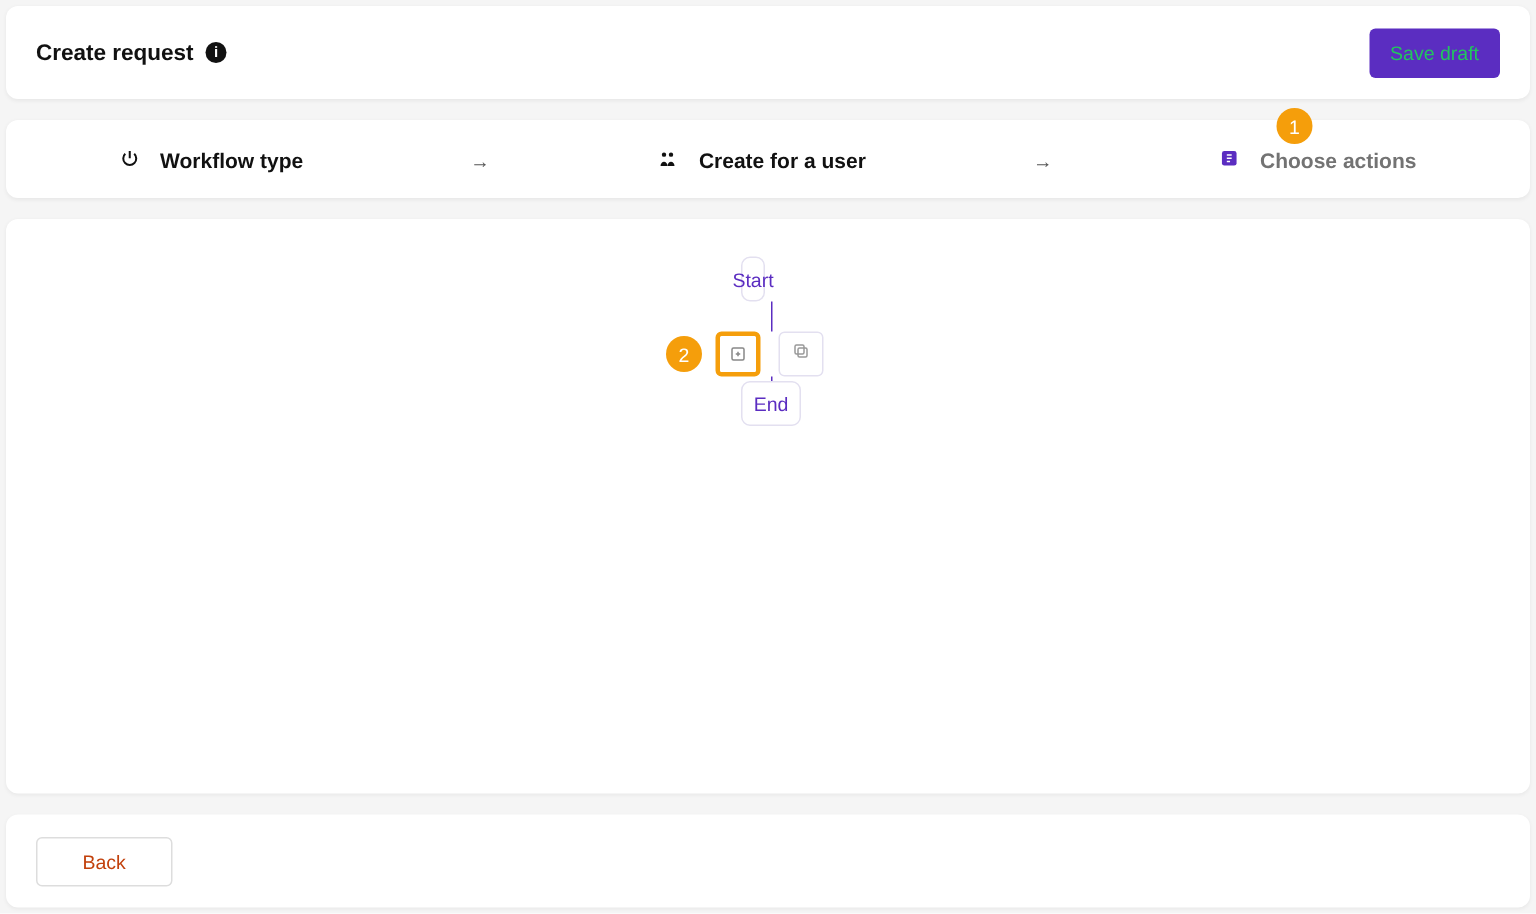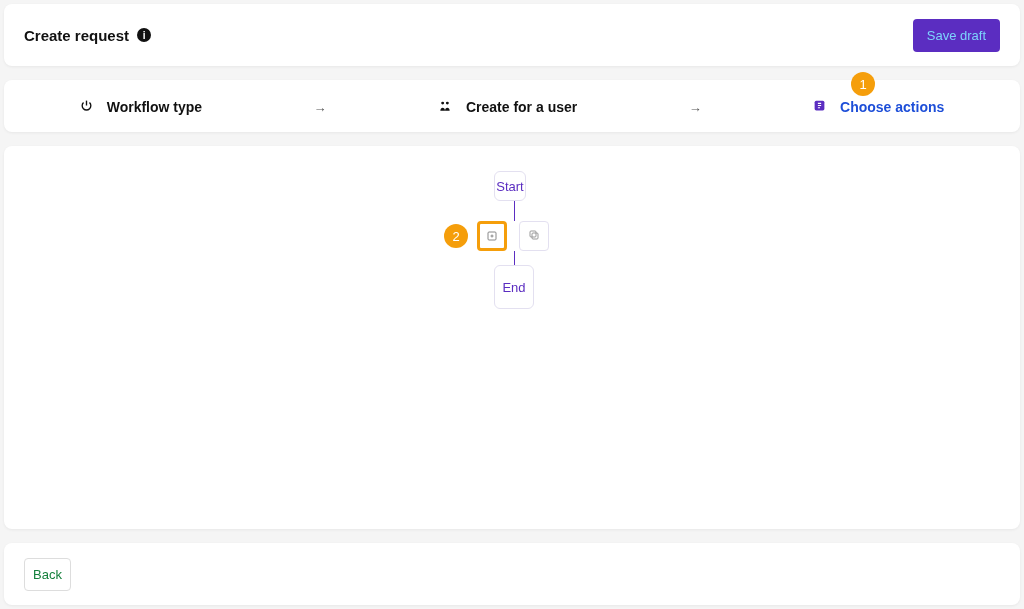--- a/index.html
+++ b/index.html
@@ -45,21 +45,21 @@
       background: #111;
       display: inline-flex;
       align-items: center;
       justify-content: center;
       color: #fff;
       font-size: 10px;
       font-weight: 600;
     }
     .btn-primary {
       background: #5b2dc1;
-      color: #7dd3fc;
+      color: #22c55e;
       border: none;
       padding: 9px 14px;
       border-radius: 4px;
       font-size: 13px;
       cursor: pointer;
       font-weight: 400;
     }
 
     
     .steps-card {
@@ -79,21 +79,21 @@
     .step-icon {
       font-size: 12px;
       color: #111;
     }
     .step-label {
       font-weight: 700;
       font-size: 14px;
       color: #111;
     }
     .step-label.active {
-      color: #1d4ed8;
+      color: #737373;
     }
     .step-icon.active {
       color: #5b2dc1;
     }
     .arrow-icon {
       font-size: 13px;
       color: #555;
     }
     .callout-badge {
       position: absolute;
@@ -131,30 +131,30 @@
       border-radius: 6px;
       background: #fff;
       color: #5b2dc1;
       font-size: 13px;
       font-weight: 500;
       display: flex;
       align-items: center;
       justify-content: center;
     }
     .wf-start {
-      width: 32px;
+      width: 16px;
       height: 30px;
       left: 490px;
       top: 5px;
     }
     .wf-end {
       width: 40px;
-      height: 44px;
+      height: 30px;
       left: 490px;
-      top: 99px;
+      top: 88px;
     }
     .wf-line {
       position: absolute;
       width: 1px;
       background: #5b2dc1;
       left: 510px;
     }
     .wf-line-1 { top: 35px; height: 20px; }
     .wf-line-2 { top: 85px; height: 20px; }
 
@@ -198,23 +198,23 @@
     
     .footer-card {
       display: flex;
       align-items: center;
       justify-content: space-between;
       padding: 14px 20px;
       height: 62px;
     }
     .btn-secondary {
       background: #fff;
-      color: #15803d;
+      color: #c2410c;
       border: 1px solid #ddd;
-      padding: 8px 8px;
+      padding: 8px 30px;
       border-radius: 4px;
       font-size: 13px;
       cursor: pointer;
     }
   </style>
 </head>
 <body>
 
 <div class="card header-card">
   <div class="header-left">

